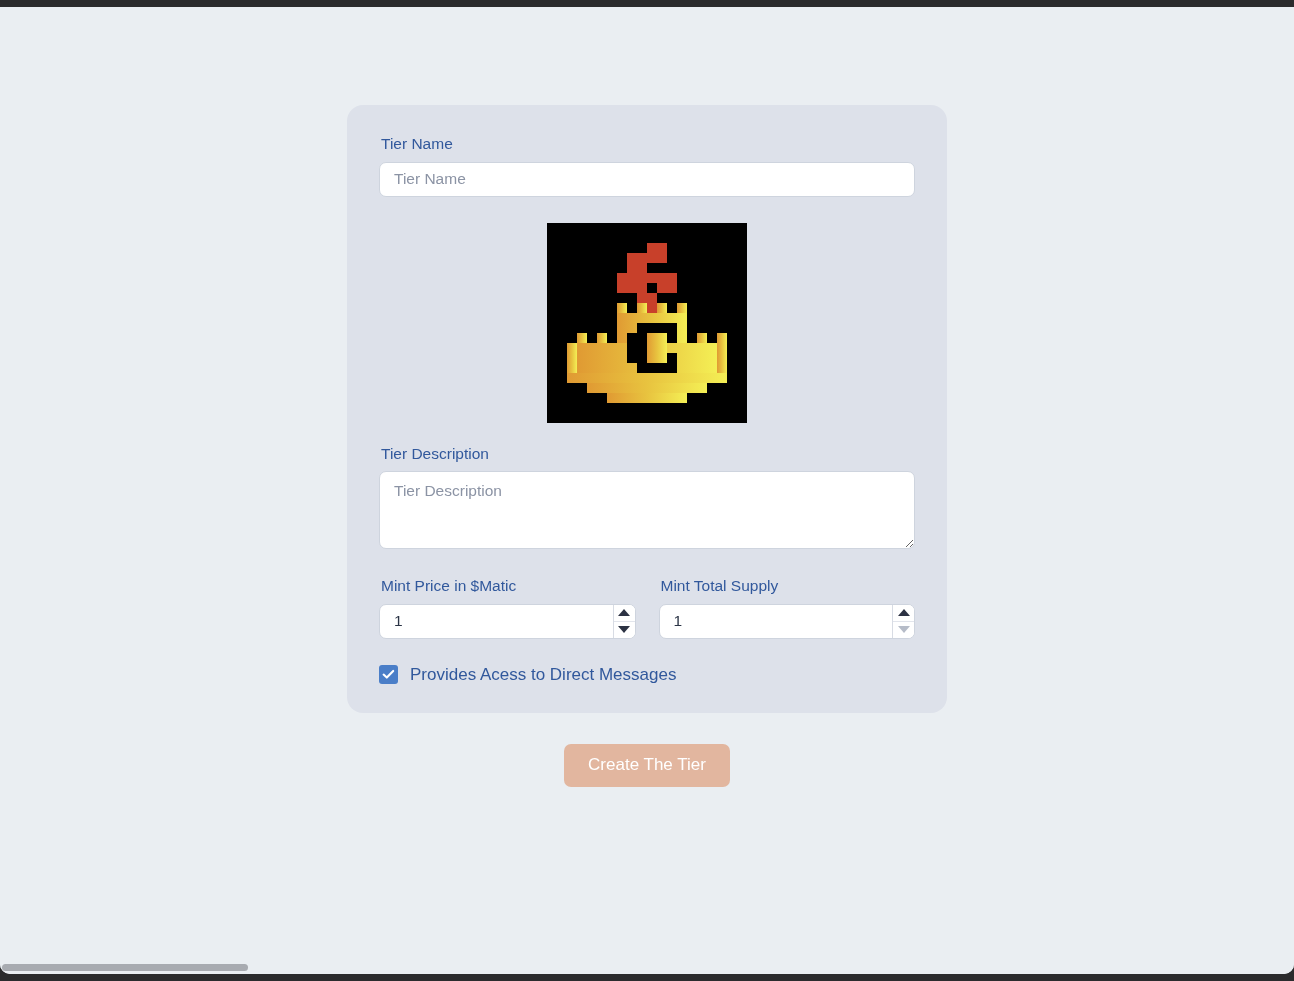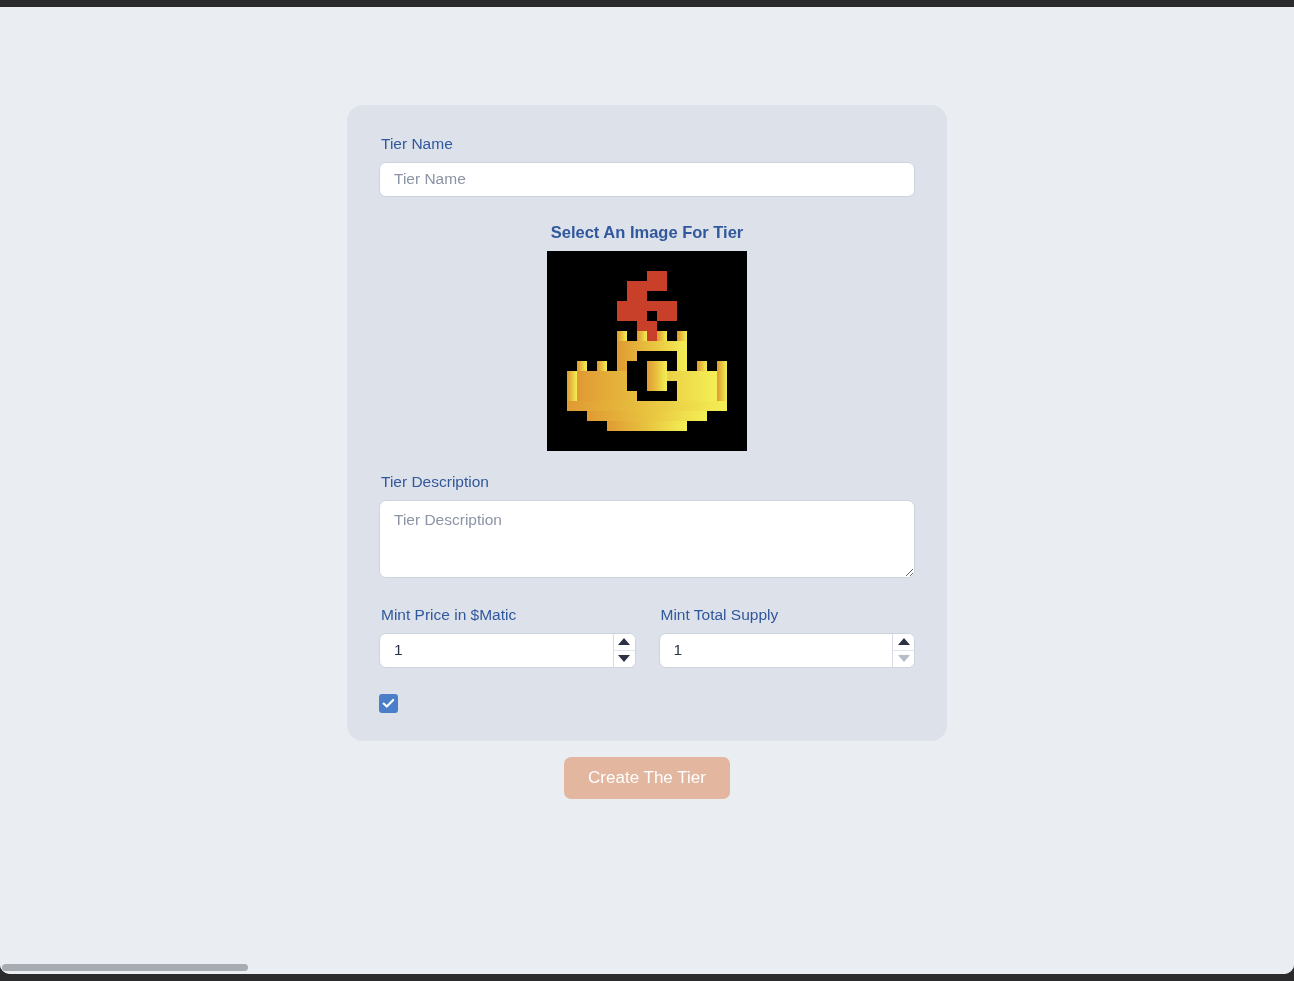--- a/index.html
+++ b/index.html
@@ -247,21 +247,21 @@
   #dm-access-checkbox svg { display: block; }
   #dm-access-label {
     color: #31589c;
     font-size: 17px;
     line-height: 1.2;
     user-select: none;
   }
 
   
   #create-tier-button {
-    margin-top: 16px;
+    margin-top: 31px;
     background: #e2b69f;
     color: #ffffff;
     border: none;
     border-radius: 7px;
     font-family: "Liberation Sans", sans-serif;
     font-size: 17px;
     padding: 11px 24px;
     cursor: pointer;
     line-height: 1.2;
   }
@@ -298,21 +298,20 @@
     <div id="page-body">
 
       <div id="tier-form-card">
 
         <div>
           <label class="field-label">Tier Name</label>
           <input class="text-input" type="text" id="tier-name-input" placeholder="Tier Name" style="">
         </div>
 
         <div id="image-picker-section">
-          <span id="image-picker-label">Select An Image For Tier</span>
           <div id="tier-image-preview">
             <svg viewBox="0 0 20 20" shape-rendering="crispEdges" xmlns="http://www.w3.org/2000/svg" aria-hidden="true">
               <defs>
                 <linearGradient id="goldGrad" x1="0" y1="0" x2="1" y2="0">
                   <stop offset="0%" stop-color="#e09a33"></stop>
                   <stop offset="50%" stop-color="#e8c33f"></stop>
                   <stop offset="100%" stop-color="#f4ef55"></stop>
                 </linearGradient>
               </defs>
               <rect x="0" y="0" width="20" height="20" fill="#000000"></rect>
@@ -407,20 +406,21 @@
           </div>
 
         </div>
 
         <div id="dm-access-row">
           <div id="dm-access-checkbox">
             <svg width="13" height="13" viewBox="0 0 13 13" aria-hidden="true">
               <path d="M1.6 6.6 L4.8 9.6 L11.2 2.9" fill="none" stroke="#ffffff" stroke-width="2.1" stroke-linecap="round" stroke-linejoin="round"></path>
             </svg>
           </div>
+          <span id="dm-access-label">Provides Acess to Direct Messages</span>
         </div>
 
       </div>
 
       <button id="create-tier-button">Create The Tier</button>
 
     </div>
 
     <div id="h-scrollbar">
       <div id="h-scrollbar-thumb"></div>

